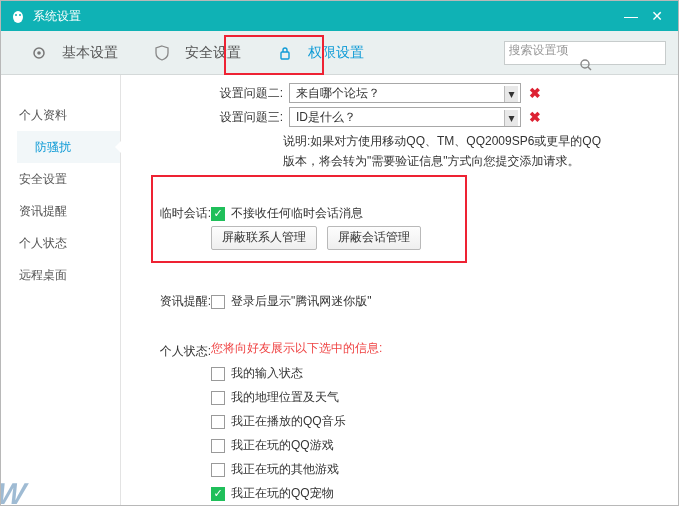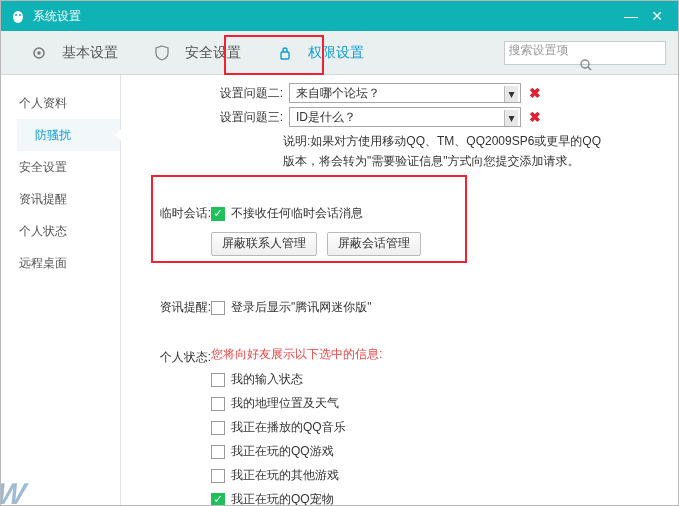--- a/index.html
+++ b/index.html
@@ -72,21 +72,21 @@
   }
   .searchbox input::placeholder { color:#999; }
   .search-icon { width:16px;height:16px; color:#888; display:flex;align-items:center;justify-content:center;}
   .body {
     display: flex;
     height: calc(506px - 30px - 44px);
   }
   .sidebar {
     width: 120px;
     border-right: 1px solid #e3e3e3;
-    padding-top: 12px;
+    padding-top: 24px;
     position: relative;
   }
   .side-item {
     height: 32px;
     display: flex; align-items: center;
     padding-left: 18px;
     color: #555;
     cursor: pointer;
     font-size: 12px;
   }
@@ -153,21 +153,21 @@
     display:inline-flex;align-items:center;justify-content:center;
     margin-right:6px;flex-shrink:0;cursor:pointer;
   }
   .chk.checked { background:#1fbf5a;border-color:#1fbf5a;color:#fff;font-size:11px;line-height:1;}
   .chk.checked::after{content:"✓";}
   .chkrow{display:flex;align-items:center;height:24px;color:#333;}
   .btn {
     height:24px;padding:0 10px;border:1px solid #b9b9b9;background:linear-gradient(#fdfdfd,#efefef);
     display:inline-flex;align-items:center;cursor:pointer;font-size:12px;color:#333;border-radius:2px;
   }
-  .btnrow{display:flex;gap:10px;margin-top:6px;}
+  .btnrow{display:flex;gap:10px;}
   .section{margin-top:22px;}
   .statuslist{padding-left:0;}
   .watermark{
     position:absolute;left:-4px;bottom:-6px;color:#2d6aa0;opacity:.45;
     font-size:30px;font-style:italic;font-weight:bold;pointer-events:none;
     transform:skewX(-8deg);
   }
 </style>
 </head>
 <body>

